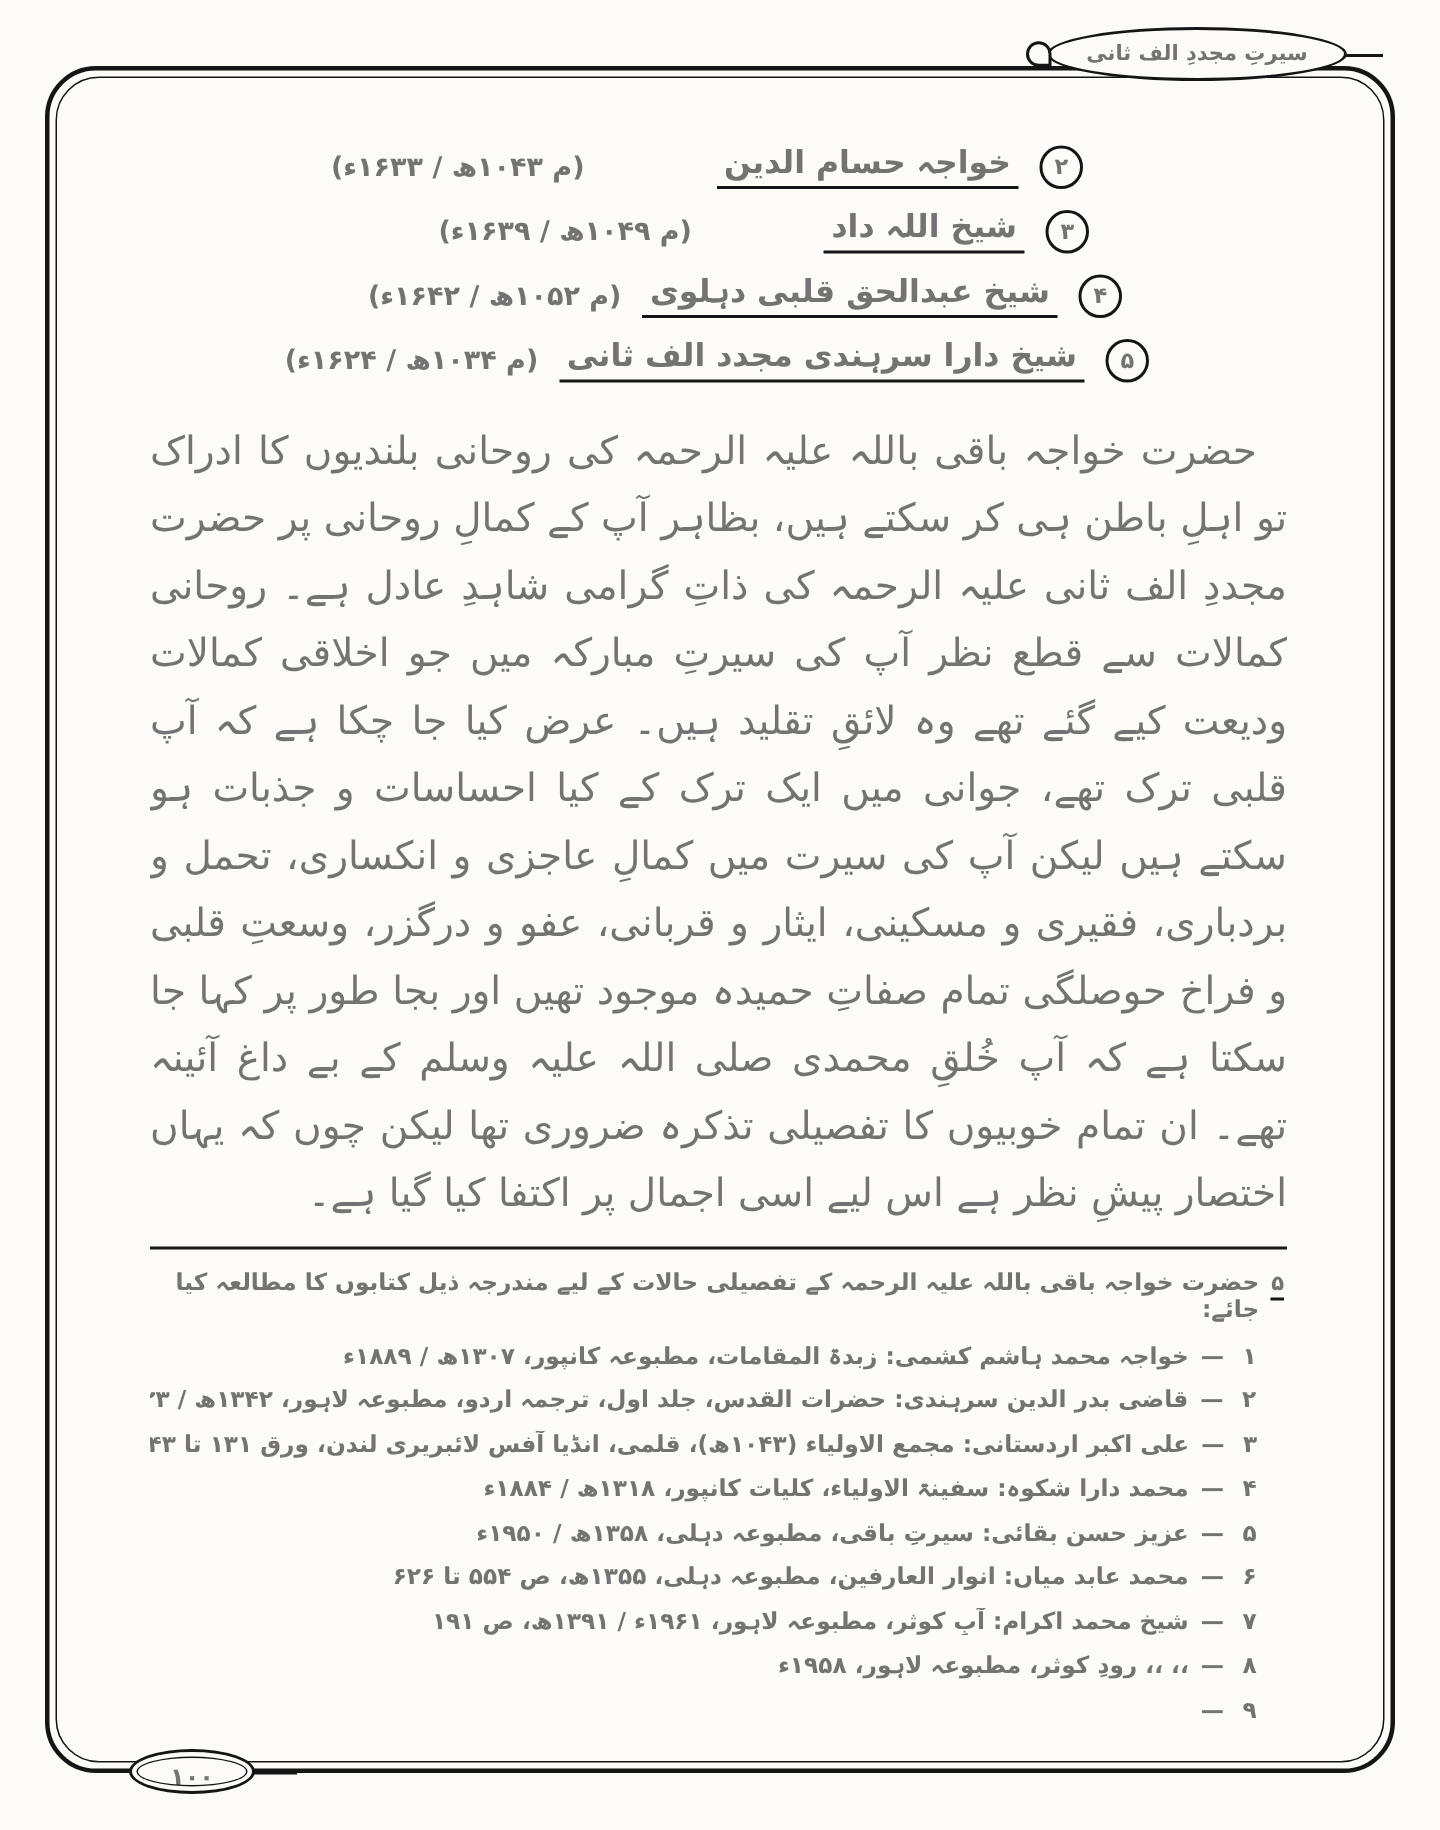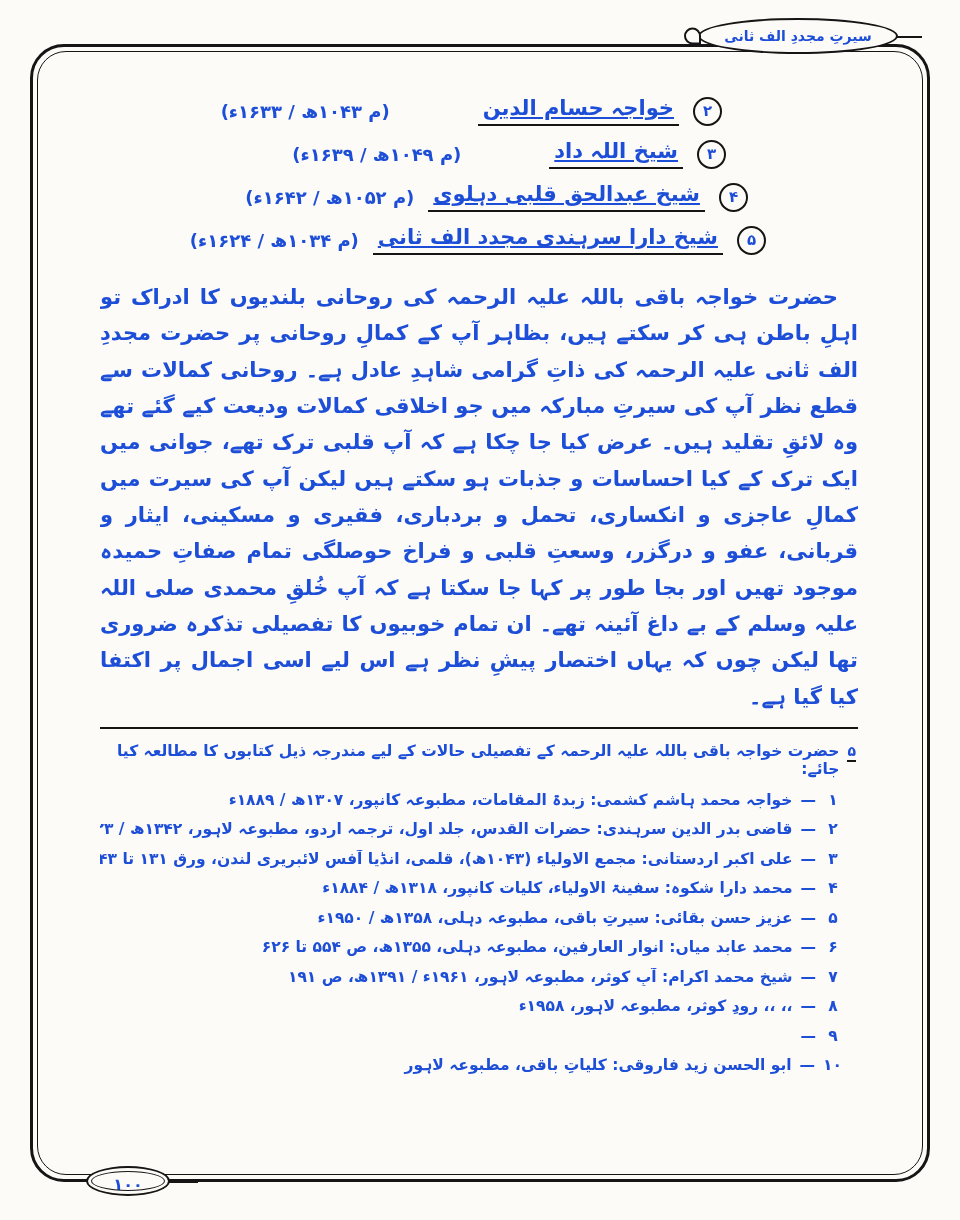--- a/index.html
+++ b/index.html
@@ -1,21 +1,21 @@
 <!DOCTYPE html>
 <html lang="ur" dir="rtl"><head>
 <meta charset="utf-8">
 <style>
   * { margin:0; padding:0; box-sizing:border-box; }
   html,body { background:#e9e8e4; }
   body { font-family:"DejaVu Sans", sans-serif; }
 
   .page {
     position:relative; width:960px; height:1220px; margin:0 auto;
-    background:#fcfbf7; color:#1d4ed8; overflow:hidden;
+    background:#fcfbf7; color:#737373; overflow:hidden;
   }
 
   
   .frame-outer {
     position:absolute; top:44px; left:30px; right:30px; bottom:38px;
     border:3px solid #151515; border-radius:34px; pointer-events:none;
   }
   .frame-inner {
     position:absolute; inset:4px; border:1.5px solid #151515; border-radius:29px;
   }
@@ -48,28 +48,28 @@
     display:flex; direction:rtl; align-items:center; gap:14px;
     margin-bottom:13px; font-size:21px; font-weight:bold; white-space:nowrap;
   }
   .chain-row:nth-child(1){ padding-right:26px; }
   .chain-row:nth-child(2){ padding-right:22px; }
   .chain-row:nth-child(4){ padding-right:0; margin-right:-18px; }
   .chain-num {
     flex:0 0 auto; width:29px; height:29px; border:2.5px solid #151515; border-radius:50%;
     display:flex; align-items:center; justify-content:center; font-size:15px;
   }
-  .chain-name { border-bottom:2.5px solid #151515; padding:0 5px 4px;text-decoration:underline; }
+  .chain-name { border-bottom:2.5px solid #151515; padding:0 5px 4px; }
   .chain-dates { font-size:18px; }
   .chain-row:nth-child(1) .chain-dates,
   .chain-row:nth-child(2) .chain-dates { margin-right:74px; }
 
   
   .body-paragraph {
-    font-size:21px; font-weight:bold; line-height:1.73;
+    font-size:26px; font-weight:normal; line-height:1.73;
     text-align:justify; text-indent:20px; letter-spacing:0;
   }
 
   
   .fn-sep { border:none; border-top:2.5px solid #151515; margin:12px 0 13px; width:100%; }
   .fn-intro {
     font-size:15.5px; font-weight:bold; margin-bottom:13px; padding-right:2px;
     display:flex; direction:rtl; gap:8px; align-items:baseline;
   }
   .fn-marker { font-size:14px; border-bottom:2px solid #151515; padding-bottom:1px; }

